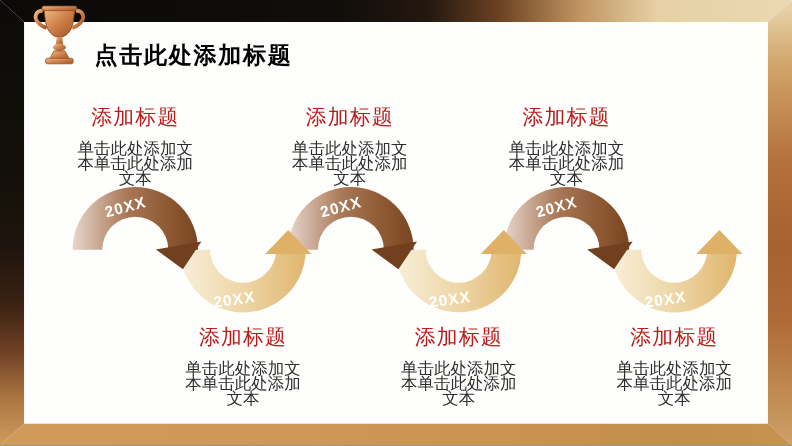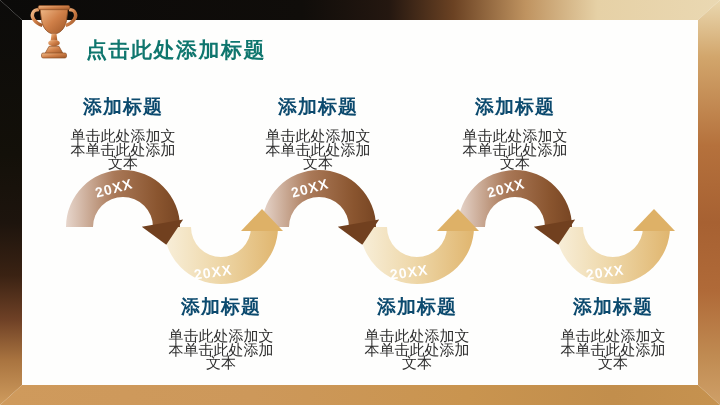--- a/index.html
+++ b/index.html
@@ -16,24 +16,24 @@
     background:linear-gradient(to bottom,#ead8b0 0%,#d2a66c 14%,#b5713c 36%,#a76132 55%,#b06a38 72%,#c08b52 88%,#cfa068 100%);}
   .frame-bottom{clip-path:polygon(0 405px,22px 385px,698px 385px,720px 405px);
     background:linear-gradient(to right,#cf9a5c 0%,#cd985a 35%,#c9944f 65%,#c28e4c 85%,#c6924f 100%);}
   .frame-left{clip-path:polygon(0 0,22px 20px,22px 385px,0 405px);
     background:linear-gradient(to bottom,#0c0b0a 0%,#131009 38%,#1d140d 55%,#3a2213 68%,#6f4126 79%,#a97440 89%,#cf9c5e 100%);}
   .frame-bar{position:absolute;left:0;top:0;width:720px;height:405px;}
 
   .trophy{position:absolute;left:29px;top:2px;width:50px;height:62px;z-index:3;}
 
   .slide-title{position:absolute;left:86px;top:36px;z-index:1;
-    font-size:21px;font-weight:bold;color:#0f766e;letter-spacing:1.5px;white-space:nowrap;}
+    font-size:21px;font-weight:bold;color:#000000;letter-spacing:1.5px;white-space:nowrap;}
 
   .section{position:absolute;width:170px;text-align:center;z-index:1;}
-  .sec-title{font-size:19px;font-weight:bold;color:#0c4a6e;letter-spacing:1px;margin-bottom:9px;}
+  .sec-title{font-size:19px;font-weight:normal;color:#b91c1c;letter-spacing:1px;margin-bottom:9px;}
   .sec-body{font-size:15px;line-height:13.5px;color:#2e2e2e;padding:0 26px;}
   .sec-top{top:94px;} .sec-bottom{top:294px;}
   .pos-t1{left:38px;} .pos-t2{left:233px;} .pos-t3{left:430px;}
   .pos-b1{left:136px;} .pos-b2{left:332px;} .pos-b3{left:528px;}
 
   .wave{position:absolute;left:0;top:0;width:720px;height:405px;z-index:1;}
   .yr{font-size:14px;font-weight:bold;fill:#ffffff;letter-spacing:1px;}
 </style>
 </head>
 <body>

